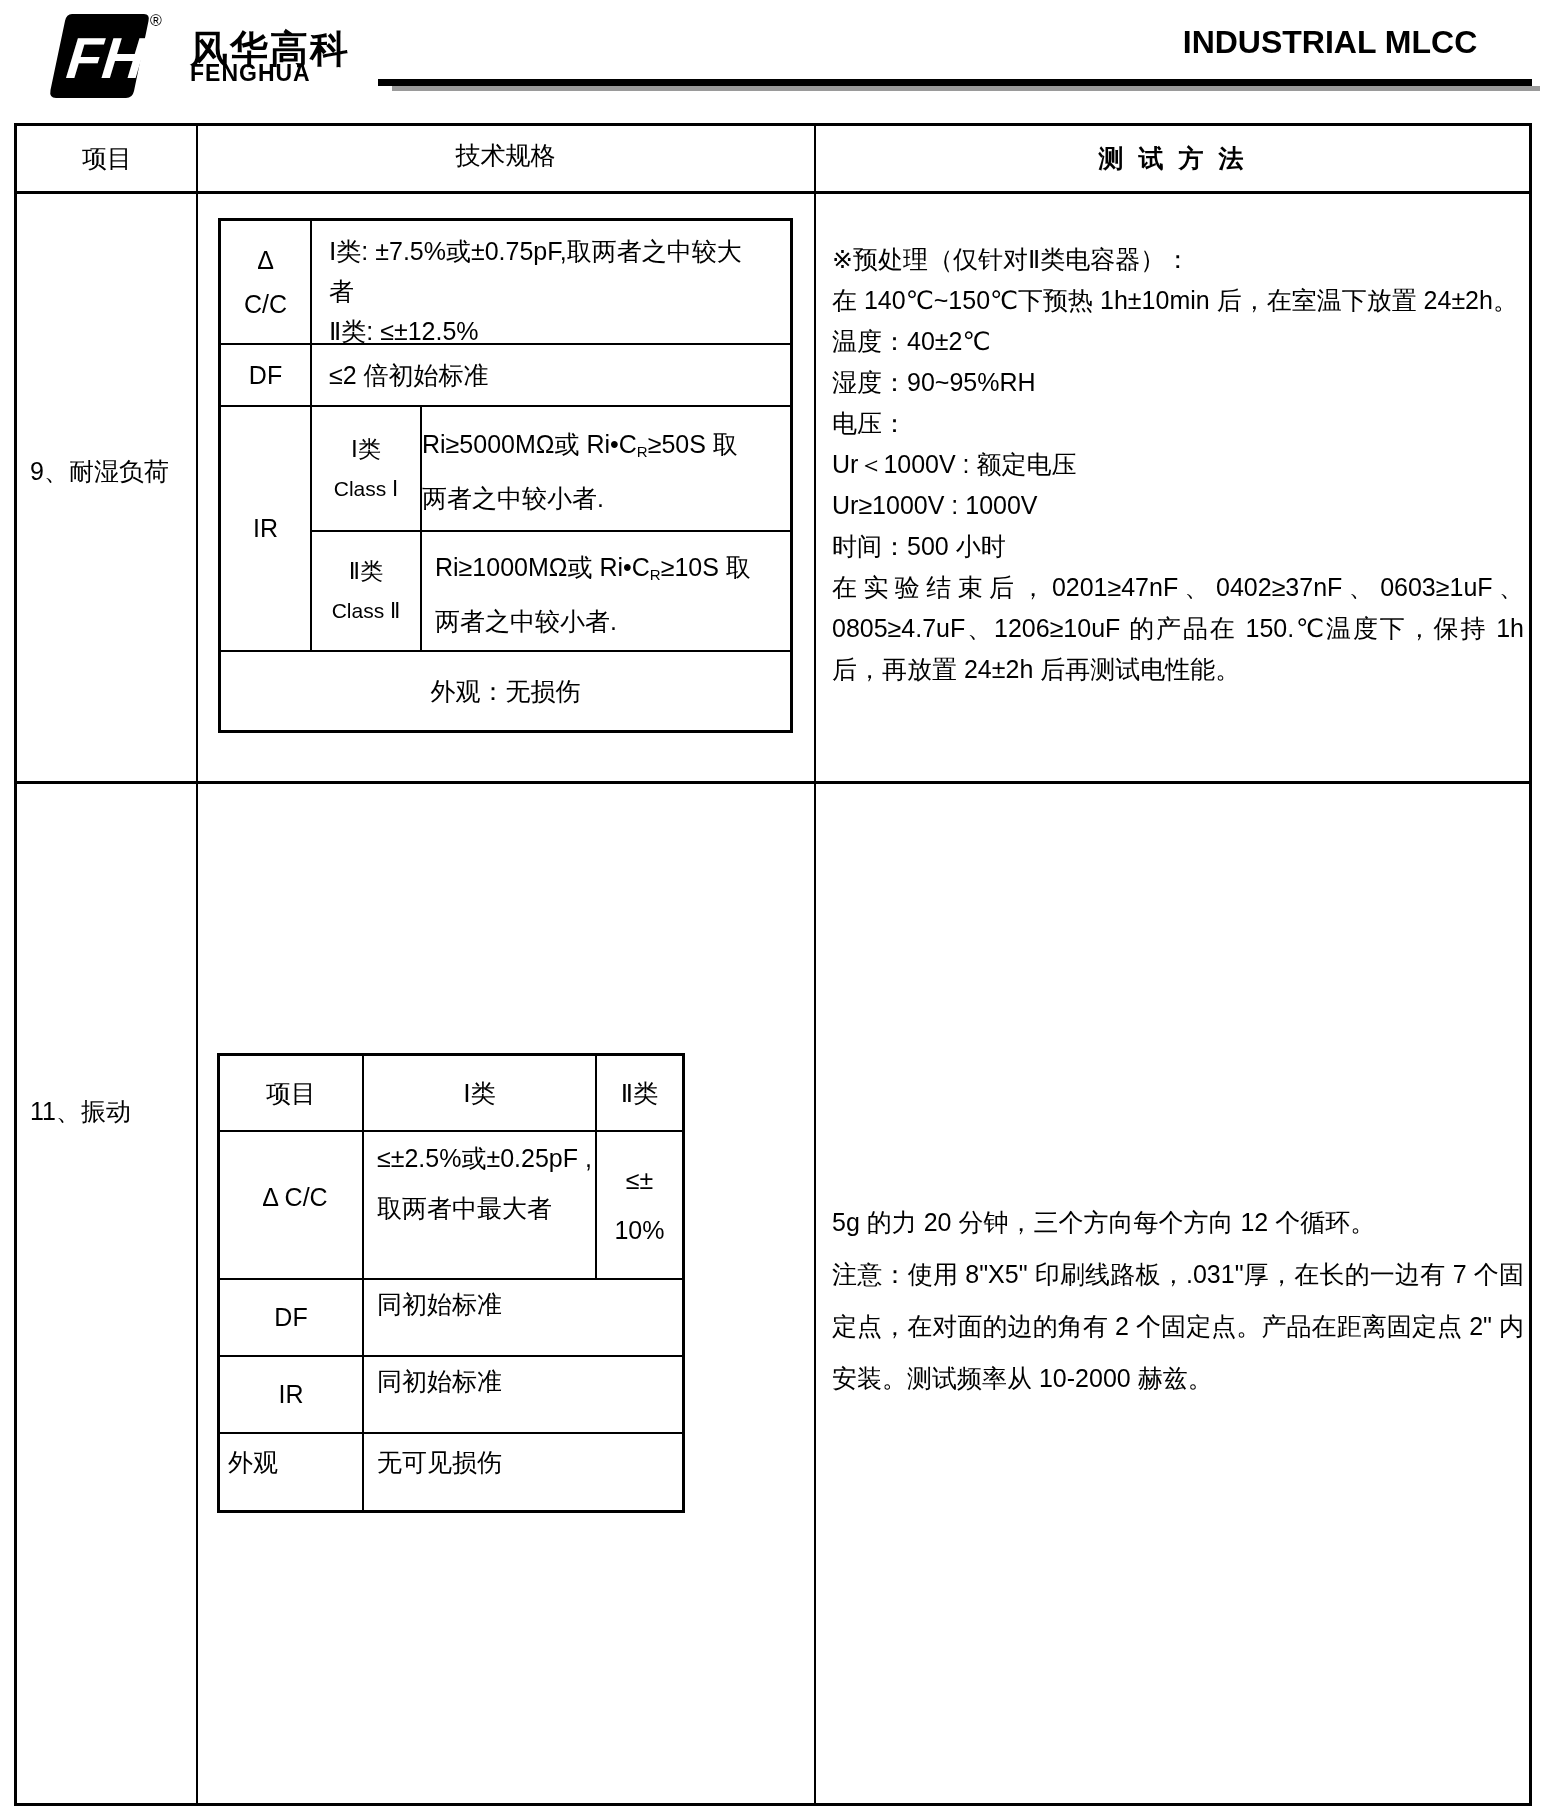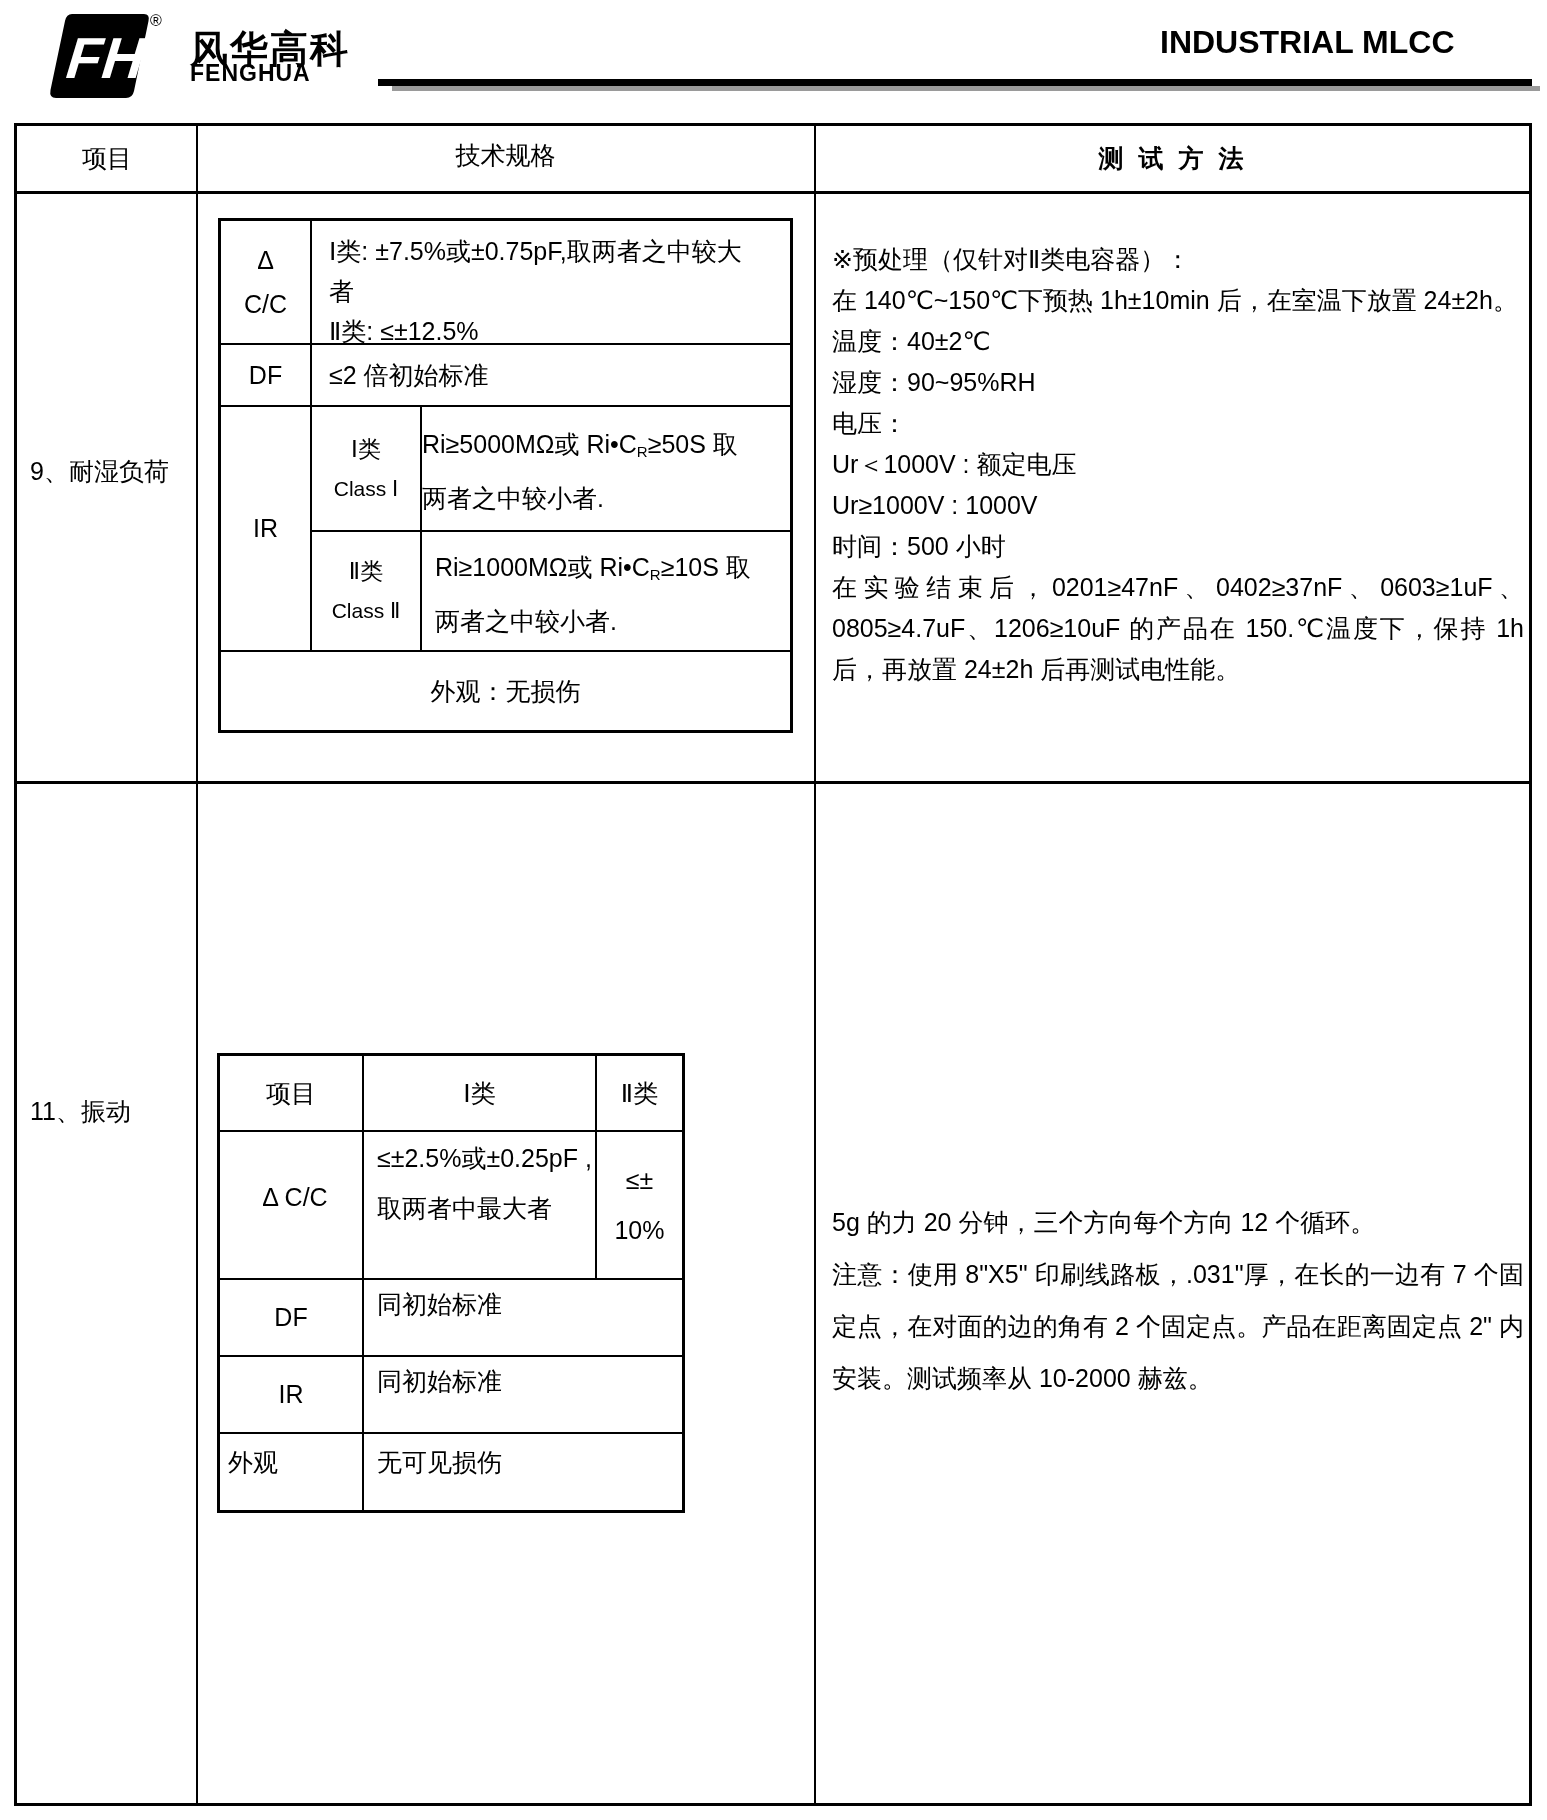--- a/index.html
+++ b/index.html
@@ -9,21 +9,21 @@
   }
   .abs{position:absolute;}
   .line{position:absolute;background:#000;}
   .center{display:flex;align-items:center;justify-content:center;text-align:center;}
   .ccol{display:flex;flex-direction:column;align-items:center;justify-content:center;text-align:center;}
   .nowrap{white-space:nowrap;}
   
   #brand-cn{left:190px;top:24px;font-size:38px;font-weight:bold;letter-spacing:2px;}
   #brand-en{left:190px;top:60px;font-size:23px;font-weight:bold;letter-spacing:1px;}
   #reg-mark{left:150px;top:12px;font-size:16px;}
-  #doc-title{left:1160px;top:24px;width:340px;font-size:32px;font-weight:bold;text-align:left;}
+  #doc-title{left:1160px;top:24px;width:340px;font-size:32px;font-weight:bold;text-align:center;}
   #rule-black{left:378px;top:79px;width:1154px;height:7px;background:#000;}
   #rule-gray{left:392px;top:86px;width:1148px;height:5px;background:#9a9a9a;}
   
   #tframe{left:14px;top:123px;width:1518px;height:1683px;border:3px solid #000;box-sizing:border-box;}
   .cell-pad{padding-left:17px;}
   .fs25{font-size:25px;}
   sub.cr{font-size:15px;vertical-align:-4px;}
   
   .ntable{position:absolute;border:3px solid #000;box-sizing:border-box;background:#fff;}
   .method{position:absolute;font-size:25px;}

